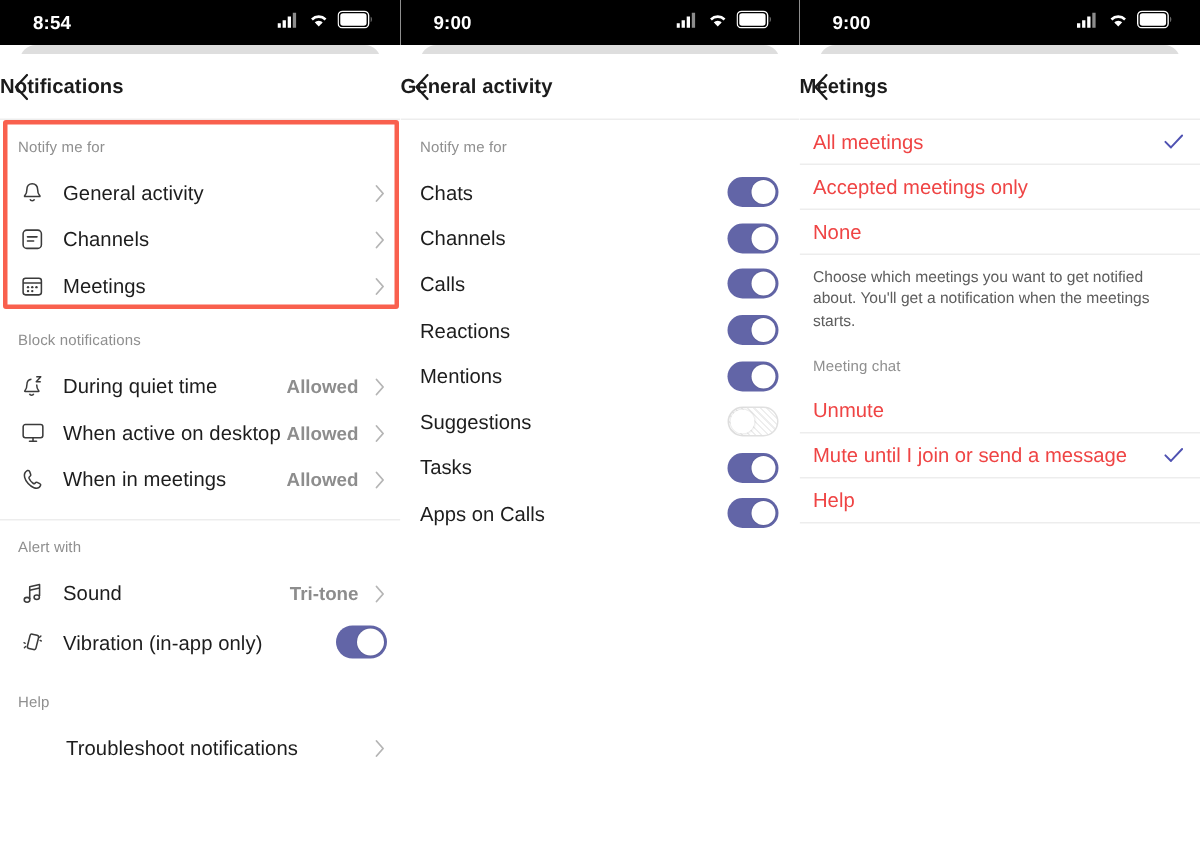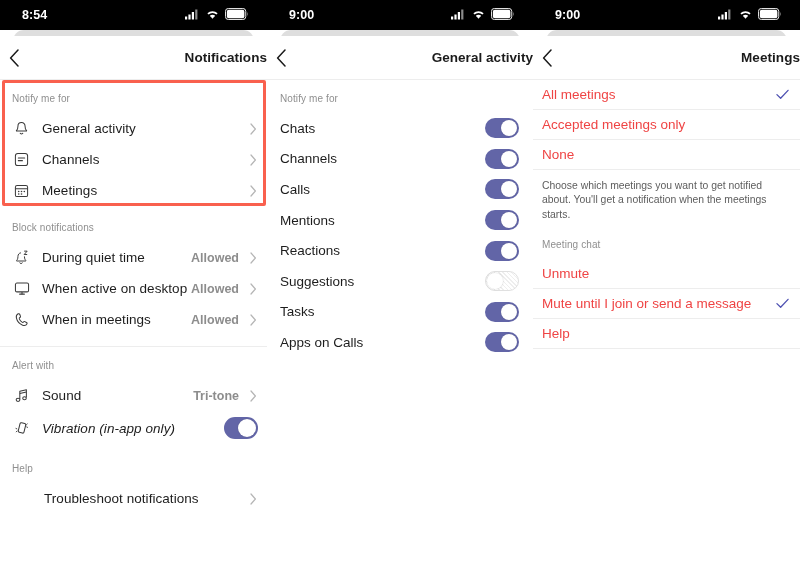--- a/index.html
+++ b/index.html
@@ -61,21 +61,21 @@
     background: #ffffff;
     border-radius: 11px 11px 0 0;
     z-index: 2;
     overflow: hidden;
   }
   .navbar {
     position: relative;
     height: 44px;
     display: flex;
     align-items: center;
-    justify-content: flex-end;
+    justify-content: flex-start;
     border-bottom: 1px solid #ededed;
     background: #ffffff;
   }
   .navbar .back {
     position: absolute;
     left: 9px; top: 0; bottom: 0;
     display: flex; align-items: center;
     width: 30px;
     cursor: pointer;
   }
@@ -385,21 +385,21 @@
           </span>
           <span class="rlabel">Sound</span>
           <span class="rvalue">Tri-tone</span>
           <span class="chev">
             <svg width="7" height="12" viewBox="0 0 7 12">
                 <path d="M1 1l4.4 5L1 11" fill="none" stroke="#b5b5b5" stroke-width="1.2" stroke-linecap="round" stroke-linejoin="round"></path>
               </svg>
           </span>
         </div>
 
-        <div class="row" style="min-height:34px;font-style:italic;">
+        <div class="row" style="min-height:34px;">
           <span class="ricon">
             <svg width="16" height="16" viewBox="0 0 17 17">
                 <rect x="5.4" y="3.2" width="6.2" height="10.4" rx="1.4" fill="none" stroke="#3b3b3b" stroke-width="1.1" transform="rotate(14 8.5 8.4)"></rect>
                 <path d="M2.4 12.6l.9-.9M14.1 4.2l-.9.9M3 9.4l-.9-.4M14.4 7.8l-.9-.4" stroke="#3b3b3b" stroke-width="1" stroke-linecap="round"></path>
               </svg>
           </span>
           <span class="rlabel">Vibration (in-app only)</span>
           <span class="toggle on" style="width:38px;height:22px;border-radius:11px;">
             <span class="knob" style="width:18px;height:18px;"></span>
           </span>
@@ -479,27 +479,27 @@
               <span class="knob"></span>
             </span>
         </div>
         <div class="trow">
           <span class="tlabel">Calls</span>
           <span class="toggle on">
               <span class="knob"></span>
             </span>
         </div>
         <div class="trow">
+          <span class="tlabel">Reactions</span>
+          <span class="toggle on">
+              <span class="knob"></span>
+            </span>
+        </div>
+        <div class="trow">
           <span class="tlabel">Mentions</span>
-          <span class="toggle on">
-              <span class="knob"></span>
-            </span>
-        </div>
-        <div class="trow">
-          <span class="tlabel">Reactions</span>
           <span class="toggle on">
               <span class="knob"></span>
             </span>
         </div>
         <div class="trow">
           <span class="tlabel">Suggestions</span>
           <span class="toggle off">
               <span class="knob"></span>
             </span>
         </div>

